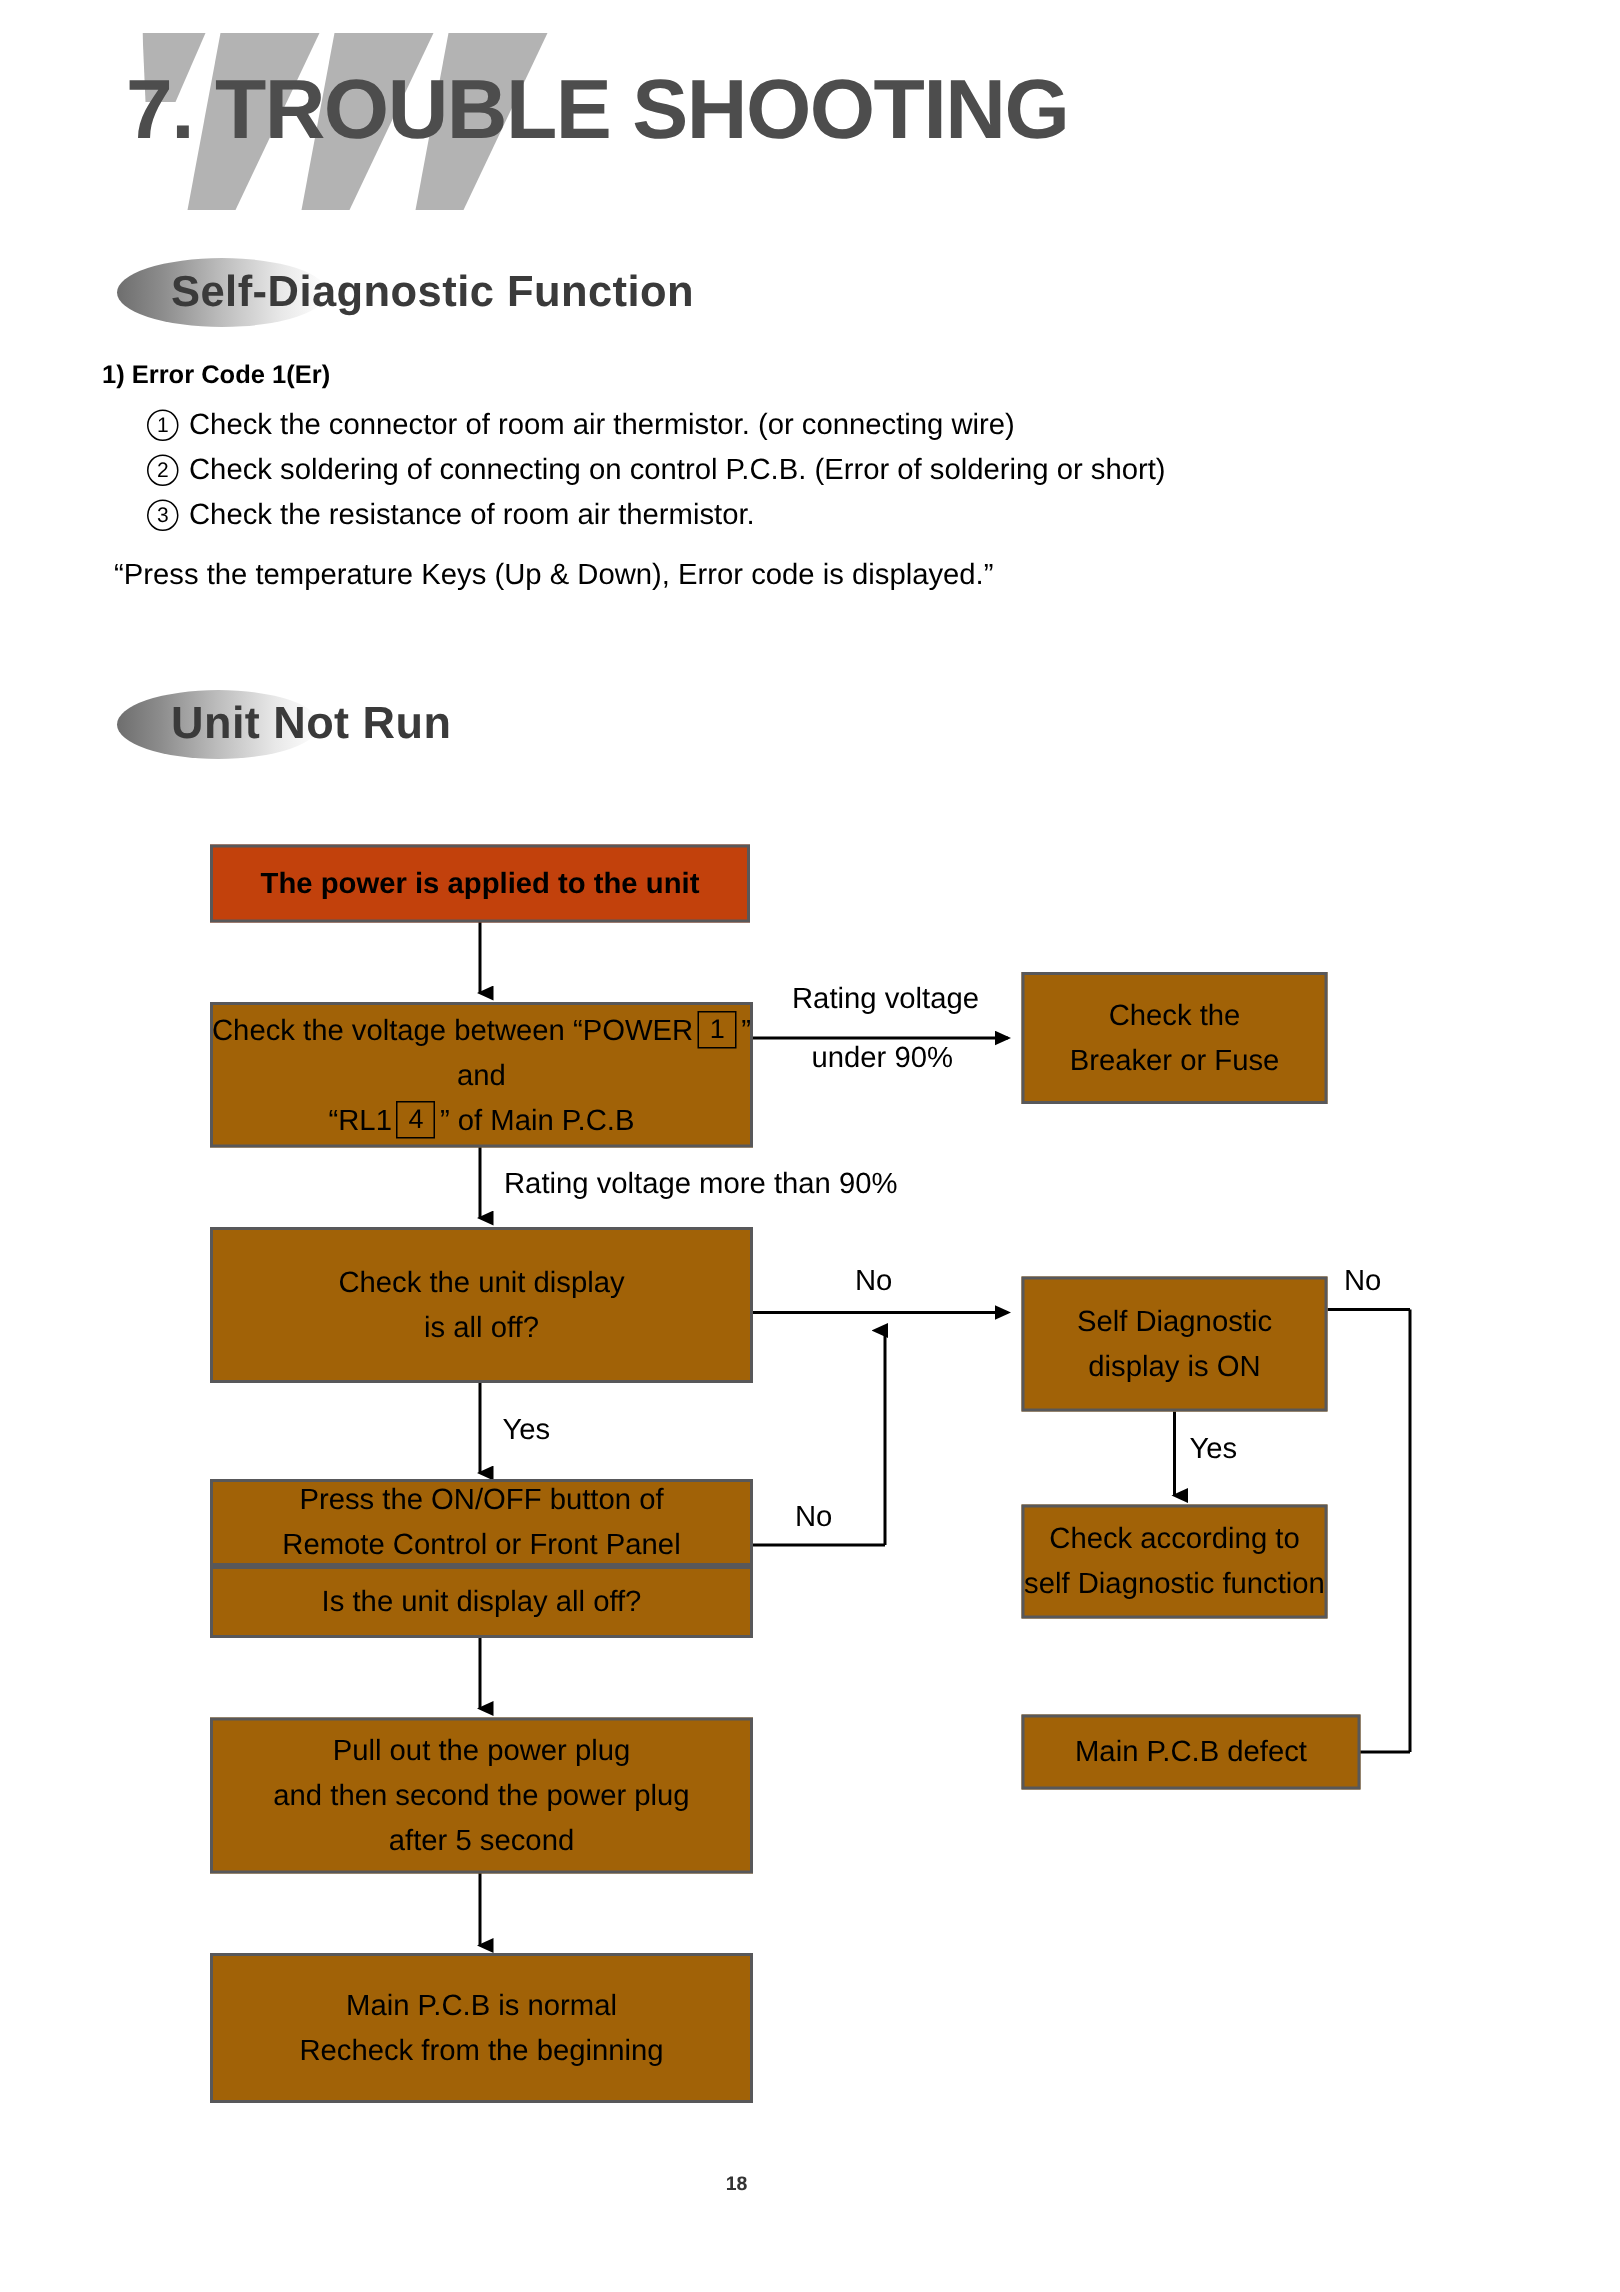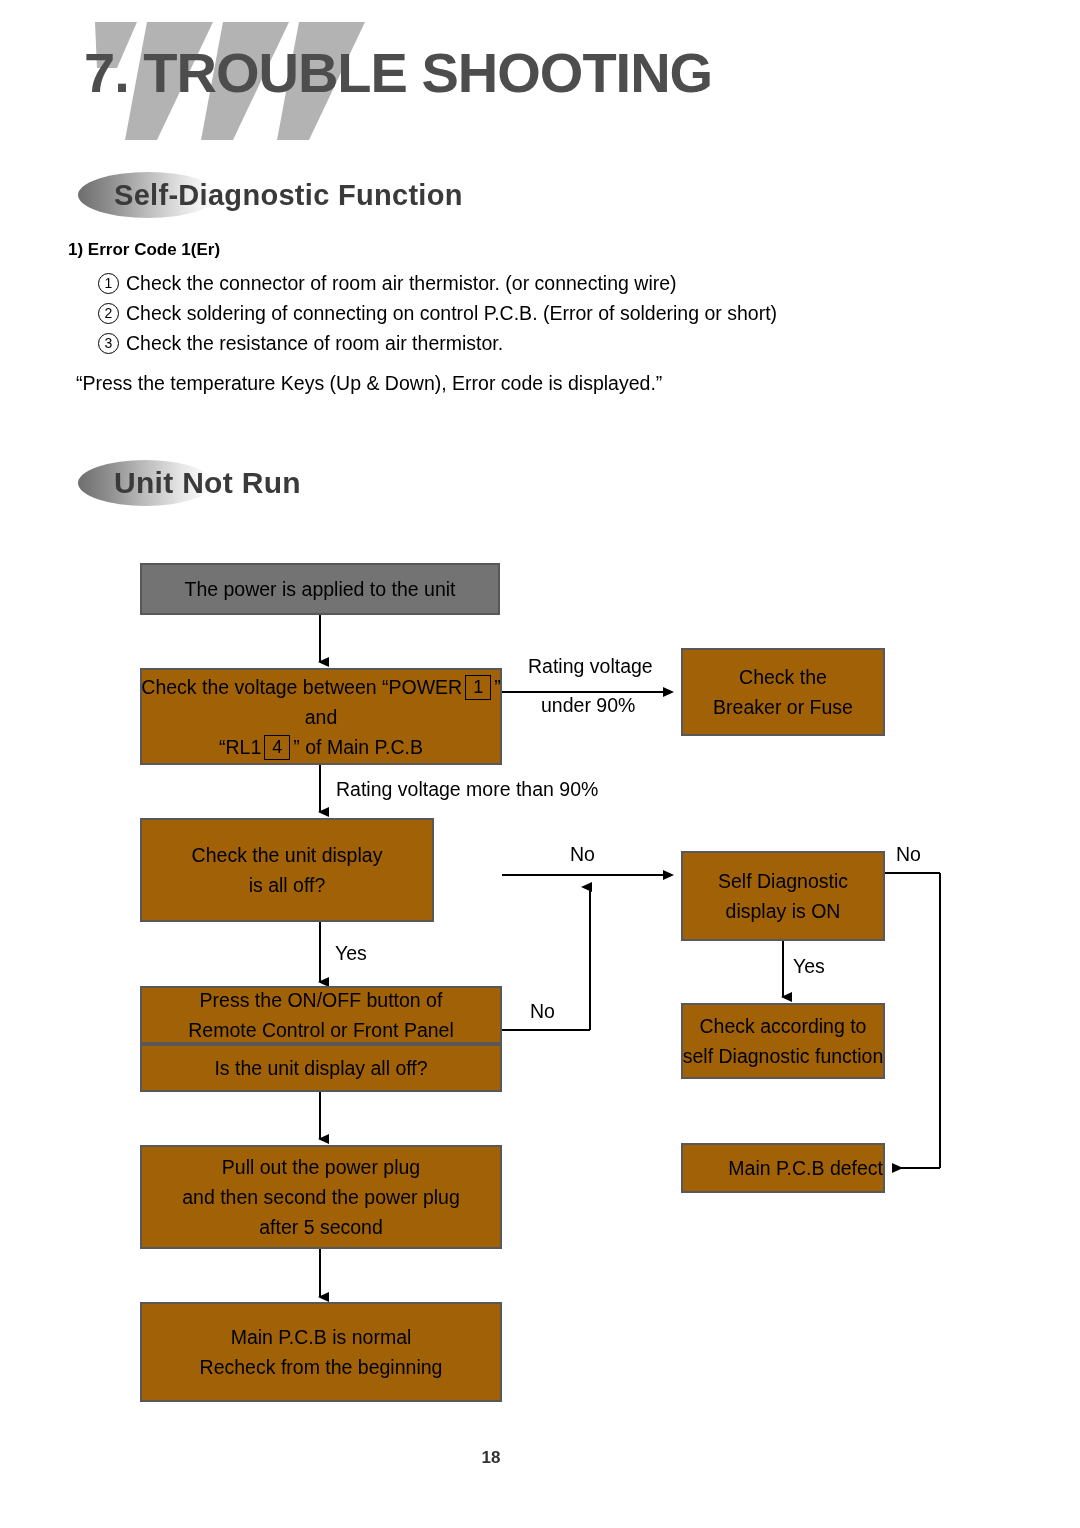--- a/index.html
+++ b/index.html
@@ -111,21 +111,21 @@
     box-sizing: border-box;
     display: flex;
     flex-direction: column;
     align-items: center;
     justify-content: center;
     text-align: center;
     font-size: 19.5px;
     line-height: 30px;
     color: #000;
   }
-  .fbox.shaded { background: #737373; }
+  .fbox.shaded { background: #c2410c; font-weight: bold; }
   .fbox .line { white-space: nowrap; }
   .boxed-num {
     display: inline-block;
     border: 1.6px solid #000;
     padding: 0px 7px;
     font-size: 18px;
     line-height: 23px;
     margin: 0 3px;
     vertical-align: 1px;
   }
@@ -135,21 +135,21 @@
     color: #000;
     white-space: nowrap;
   }
 
   
   #page-number {
     position: absolute;
     left: 0; top: 1448px;
     width: 982px;
     text-align: center;
-    font-size: 17px;
+    font-size: 13px;
     font-weight: bold;
     color: #333;
   }
 </style>
 </head>
 <body>
 
 <div id="page-title-area">
   <svg id="chevron-graphic" viewBox="0 0 280 118" preserveAspectRatio="none">
     <g fill="#b3b3b3">
@@ -247,21 +247,21 @@
     <div class="line">
       <span>“RL1</span><span class="boxed-num">4</span><span>” of Main P.C.B</span>
     </div>
   </div>
 
   <div class="fbox" style="left:681px; top:648px; width:204px; height:88px;">
     <div class="line">Check the</div>
     <div class="line">Breaker or Fuse</div>
   </div>
 
-  <div class="fbox" style="left:140px; top:818px; width:294px; height:104px;">
+  <div class="fbox" style="left:140px; top:818px; width:362px; height:104px;">
     <div class="line">Check the unit display</div>
     <div class="line">is all off?</div>
   </div>
 
   <div class="fbox" style="left:681px; top:851px; width:204px; height:90px;">
     <div class="line">Self Diagnostic</div>
     <div class="line">display is ON</div>
   </div>
 
   <div class="fbox" style="left:140px; top:986px; width:362px; height:58px;">
@@ -277,21 +277,21 @@
     <div class="line">Check according to</div>
     <div class="line">self Diagnostic function</div>
   </div>
 
   <div class="fbox" style="left:140px; top:1145px; width:362px; height:104px;">
     <div class="line">Pull out the power plug</div>
     <div class="line">and then second the power plug</div>
     <div class="line">after 5 second</div>
   </div>
 
-  <div class="fbox" style="left:681px; top:1143px; width:204px; height:50px;align-items:flex-end;">
+  <div class="fbox" style="left:681px; top:1143px; width:226px; height:50px;">
     <div class="line">Main P.C.B defect</div>
   </div>
 
   <div class="fbox" style="left:140px; top:1302px; width:362px; height:100px;">
     <div class="line">Main P.C.B is normal</div>
     <div class="line">Recheck from the beginning</div>
   </div>
 
   <div class="edge-label" style="left:528px; top:655px;">Rating voltage</div>
   <div class="edge-label" style="left:541px; top:694px;">under 90%</div>

